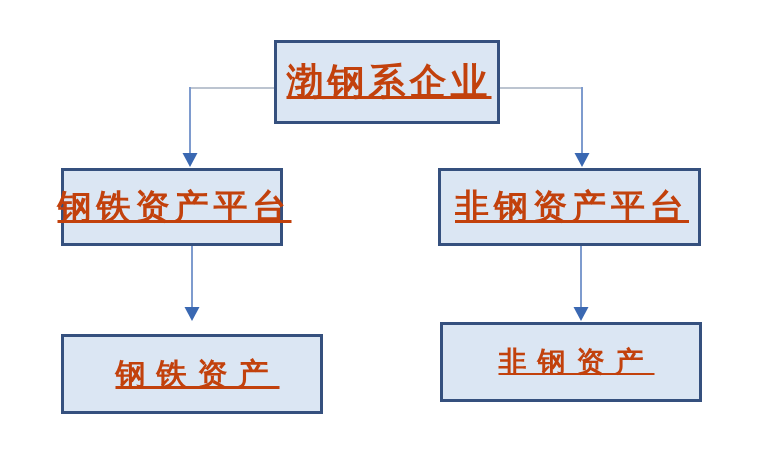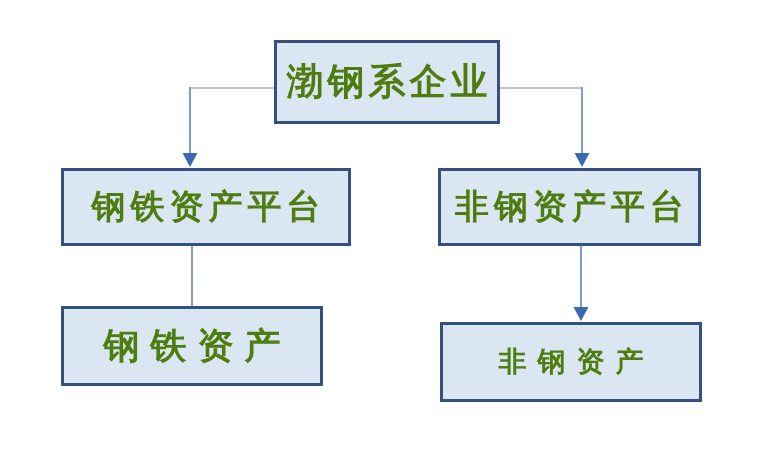--- a/index.html
+++ b/index.html
@@ -38,50 +38,51 @@
     stroke: none;
   }
   .node {
     position: absolute;
     box-sizing: border-box;
     background: #dbe6f3;
     border: 3px solid #35507e;
     display: flex;
     align-items: center;
     justify-content: center;
-    color: #4d7c0f;
+    color: #c2410c;
     font-weight: bold;
     text-align: center;
     white-space: nowrap;
+    text-decoration: underline;
   }
   .node-root {
     left: 274px; top: 40px;
     width: 226px; height: 84px;
     font-size: 37px;
     letter-spacing: 4px;
     text-indent: 4px;
   }
   .node-l2-left {
     left: 61px; top: 168px;
-    width: 290px; height: 78px;
+    width: 222px; height: 78px;
     font-size: 34px;
     letter-spacing: 5px;
     text-indent: 5px;
   }
   .node-l2-right {
     left: 438px; top: 168px;
     width: 263px; height: 78px;
     font-size: 34px;
     letter-spacing: 5px;
     text-indent: 5px;
   }
   .node-l3-left {
-    left: 61px; top: 306px;
+    left: 61px; top: 334px;
     width: 262px; height: 80px;
-    font-size: 36px;
+    font-size: 30px;
     letter-spacing: 11px;
     text-indent: 11px;
   }
   .node-l3-right {
     left: 440px; top: 322px;
     width: 262px; height: 80px;
     font-size: 28px;
     letter-spacing: 11px;
     text-indent: 11px;
   }

